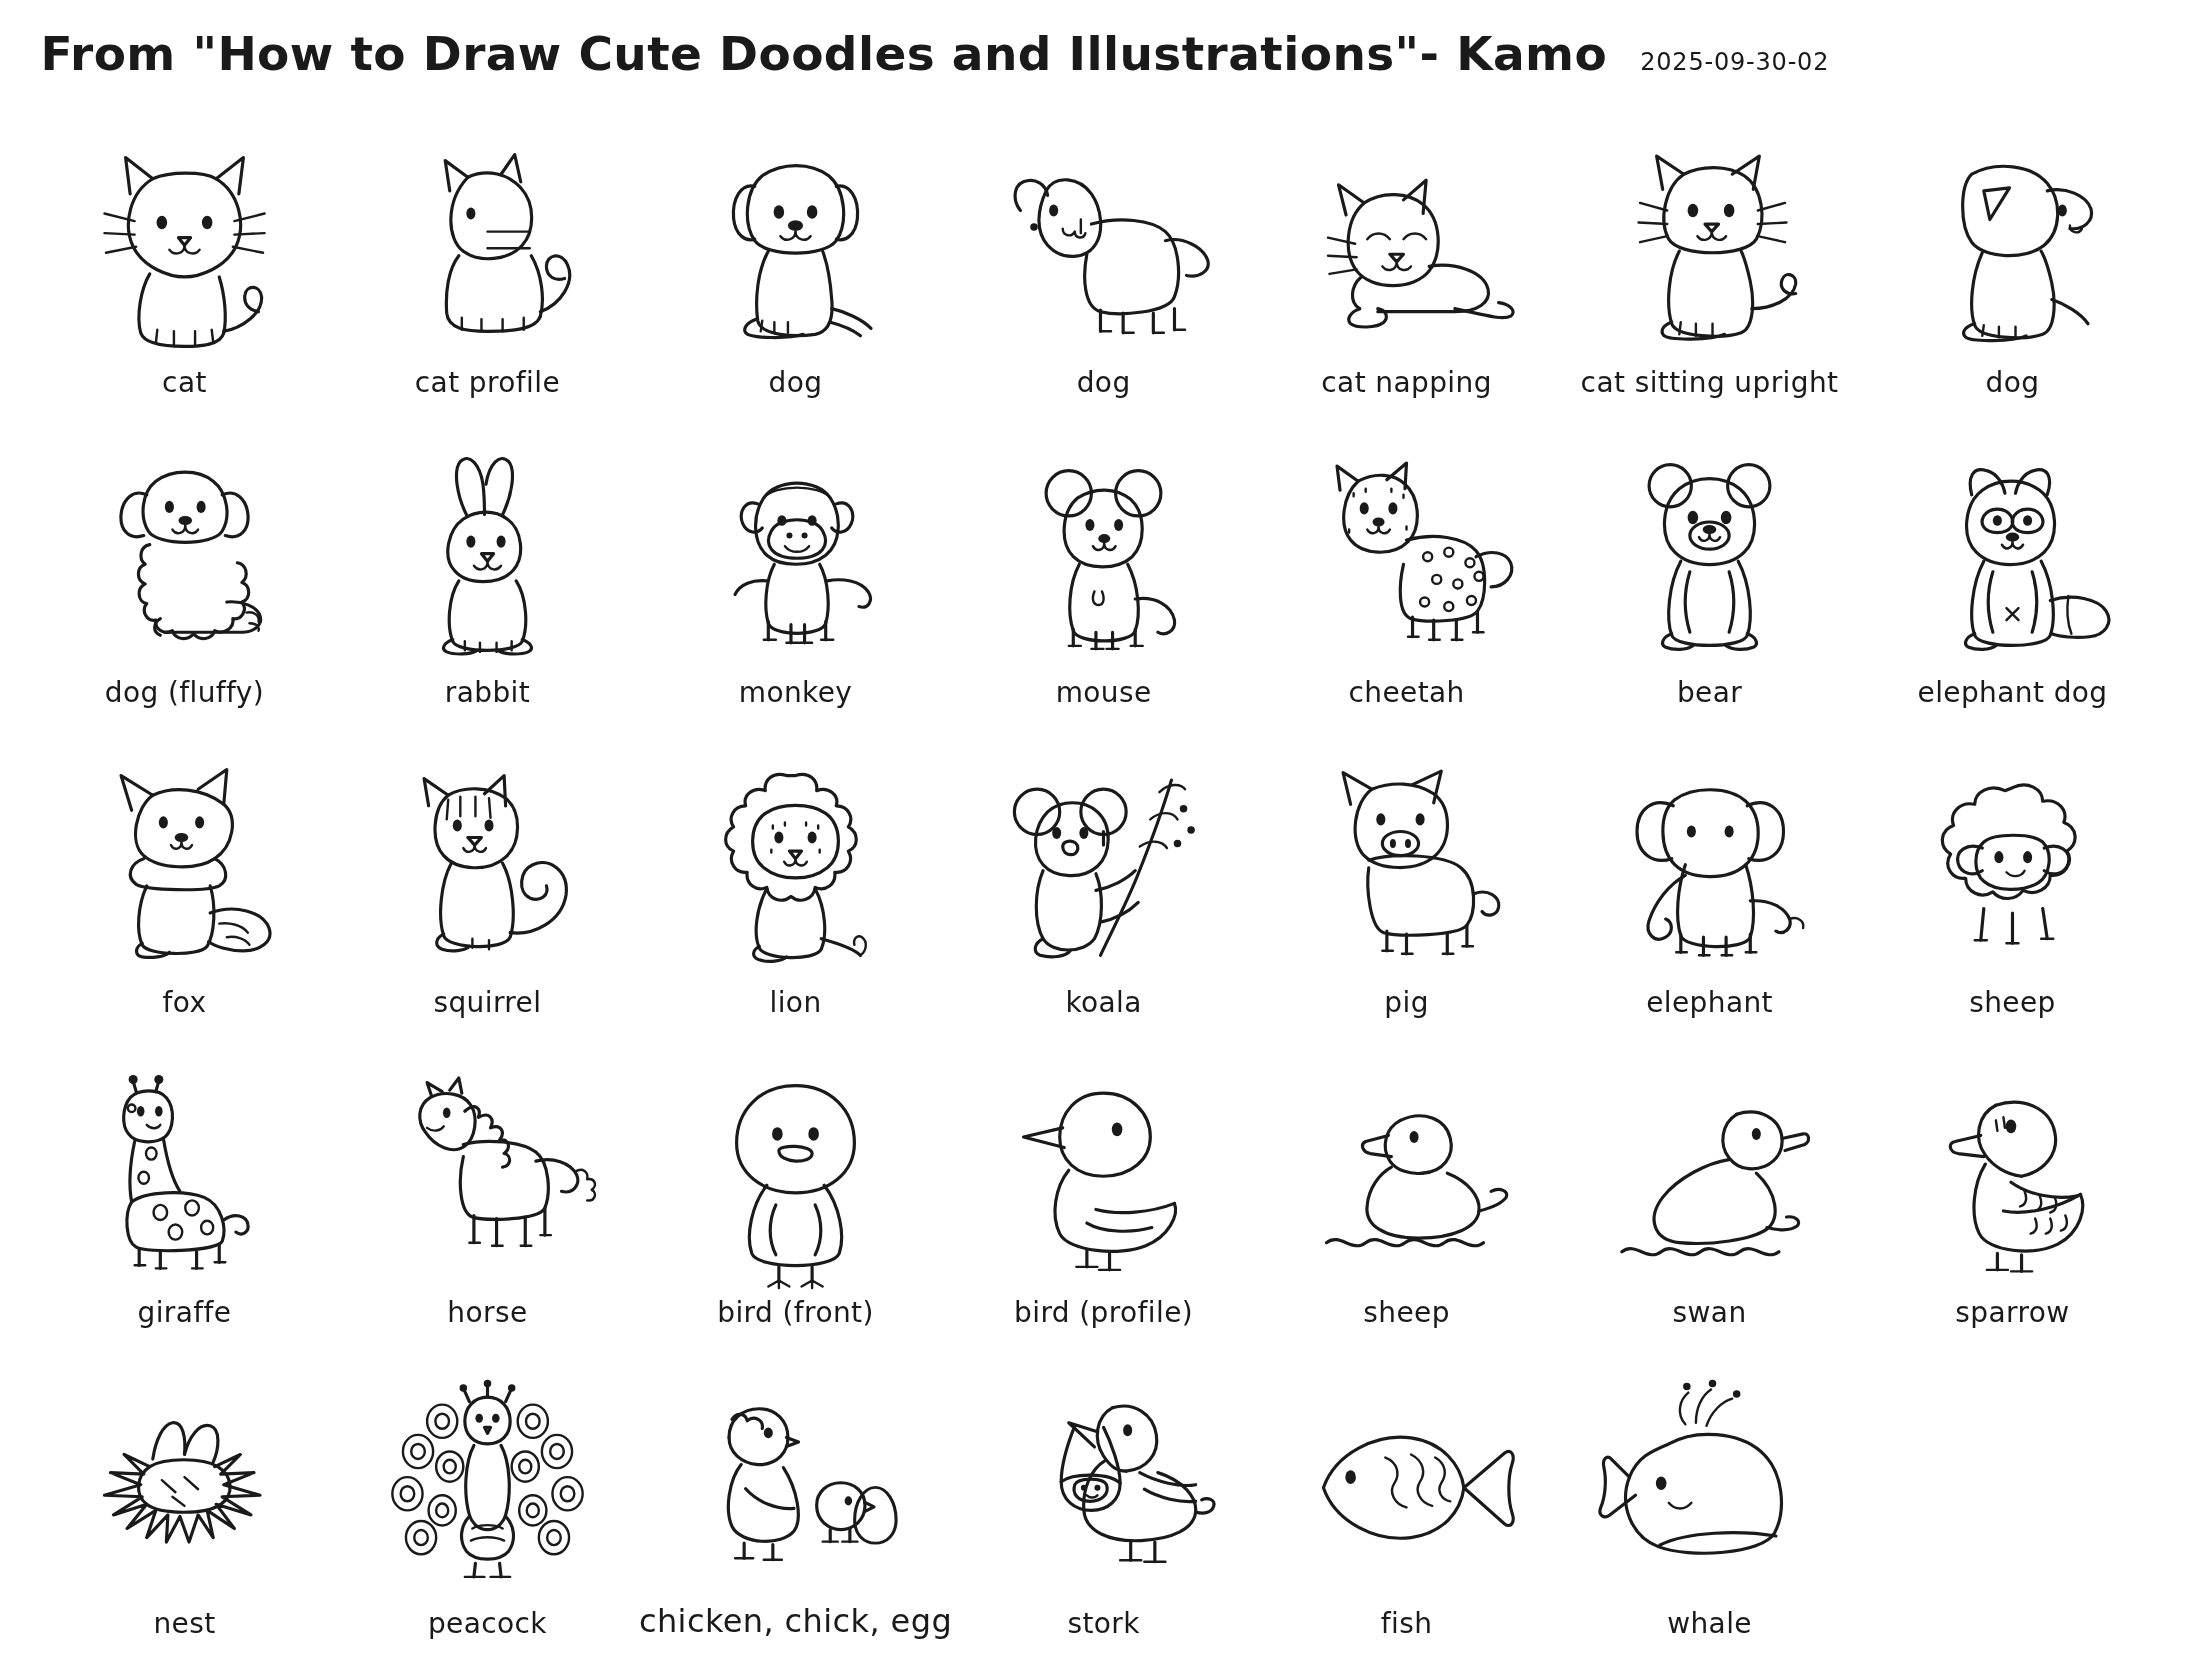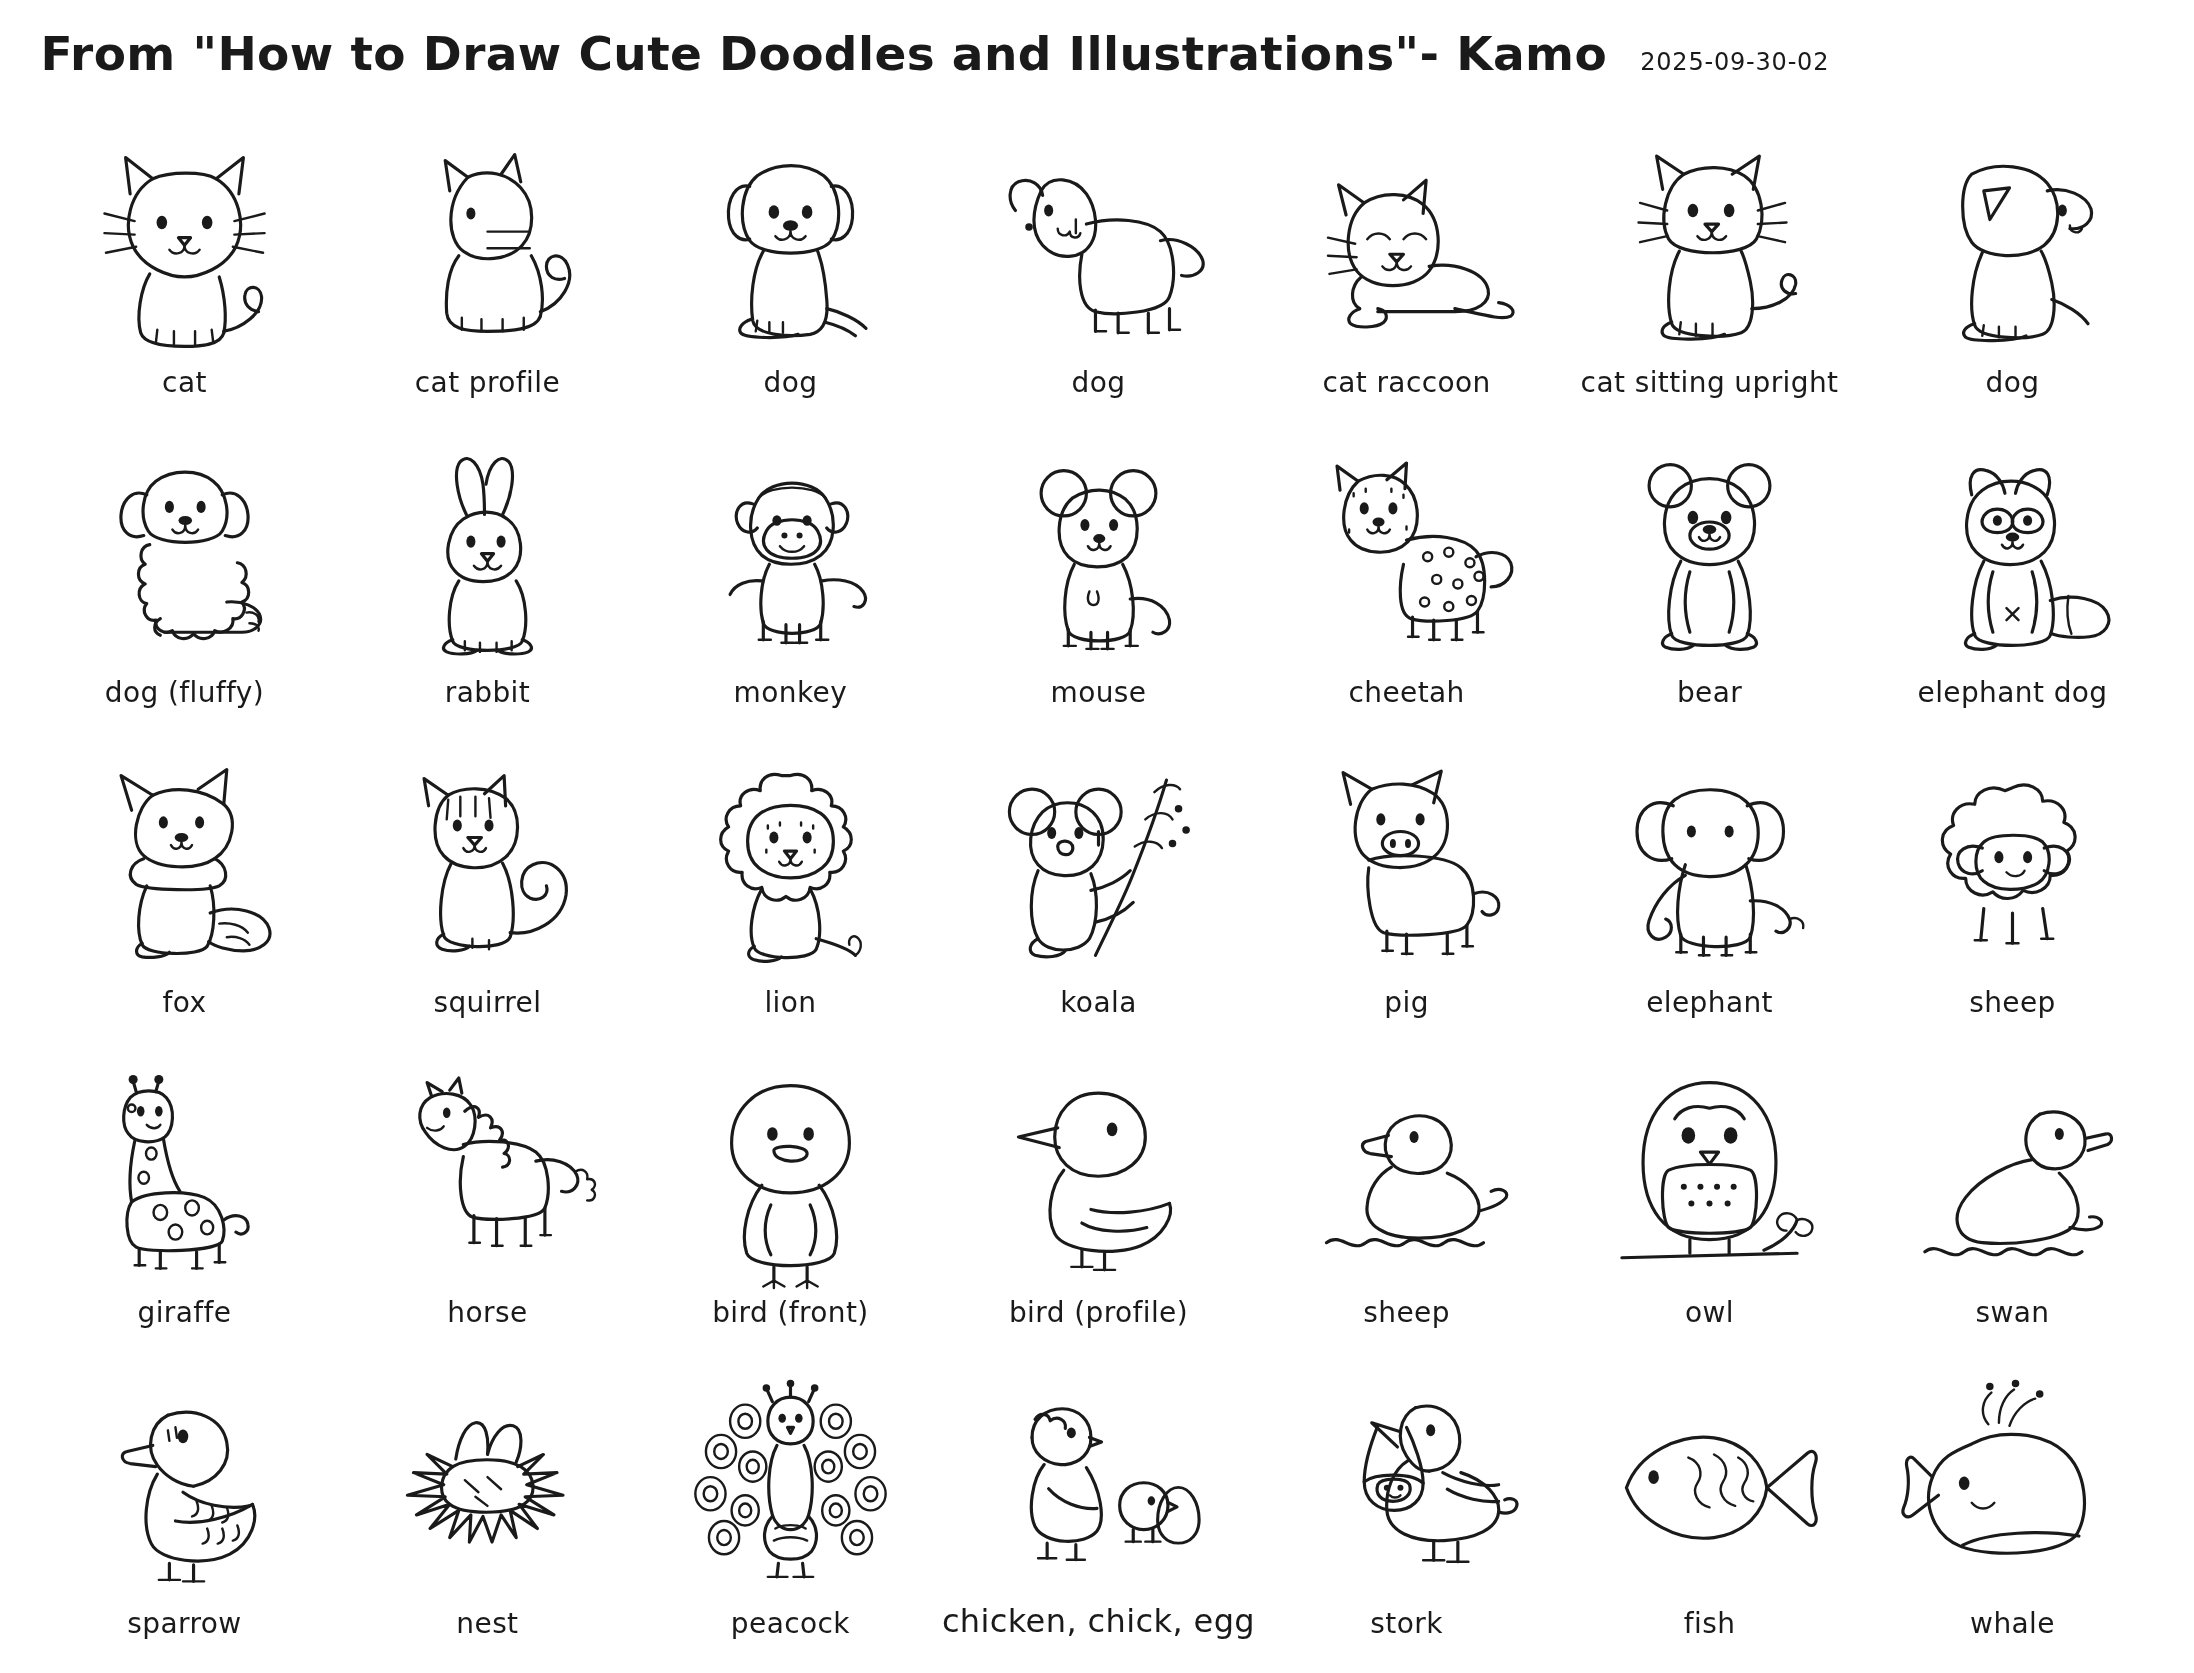--- a/index.html
+++ b/index.html
@@ -136,21 +136,21 @@
           <path class="t" d="M98 130 C106 120 120 120 128 130 M146 130 C154 120 168 120 176 130"></path>
           <path class="s" d="M128 150 L146 150 L137 160 Z"></path>
           <path class="t" d="M137 160 C137 172 124 174 118 166 M137 160 C137 172 150 174 156 166"></path>
           <path class="t" d="M46 128 L82 136 M46 152 L84 154 M48 176 L84 170"></path>
           <path class="s" d="M180 166 C212 160 252 172 258 196 C262 214 244 226 214 226 L112 226"></path>
           <path class="s" d="M90 180 C76 192 74 214 88 222"></path>
           <path class="s" d="M88 222 C76 226 70 236 76 242 C84 248 110 248 120 240 C126 234 124 224 112 222"></path>
           <path class="s" d="M214 222 C244 228 276 238 288 232 C296 226 288 216 272 214"></path>
         </svg>
       </div>
-      <div class="caption">cat raccoon</div>
+      <div class="caption">cat napping</div>
     </div>
 
     <div class="cell">
       <div class="art">
         <svg viewBox="0 0 300 290" width="227" height="219">
           <path class="s" d="M88 64 L80 20 L116 44 M180 44 L216 20 L208 64"></path>
           <path class="s" d="M116 44 C140 32 174 32 196 46 C220 62 226 104 212 130 C198 154 110 154 96 130 C82 104 92 60 116 44 Z"></path>
           <ellipse class="f" cx="128" cy="92" rx="7" ry="9"></ellipse>
           <ellipse class="f" cx="176" cy="92" rx="7" ry="9"></ellipse>
           <path class="s" d="M144 110 L162 110 L153 120 Z"></path>
@@ -539,38 +539,20 @@
           <ellipse class="f" cx="160" cy="86" rx="6" ry="8"></ellipse>
           <path class="s" d="M126 84 L96 92 C88 96 92 106 102 108 L130 112"></path>
           <path class="s" d="M130 126 C112 136 100 156 98 176 C94 204 122 220 166 220 C212 220 244 206 246 184 C248 164 230 144 204 134"></path>
           <path class="s" d="M246 184 C262 180 276 174 282 166 C286 158 274 152 262 158"></path>
           <path class="s" d="M44 226 C62 212 78 240 96 226 C114 212 130 240 148 226 C166 212 182 240 200 226 C218 212 234 240 252 226"></path>
         </svg>
       </div>
       <div class="caption">sheep</div>
     </div>
 
-    <div class="cell">
-      <div class="art">
-        <svg viewBox="0 0 300 290" width="227" height="219">
-          <path class="s" d="M150 14 C204 14 238 56 238 120 C238 180 210 222 150 222 C90 222 62 180 62 120 C62 56 96 14 150 14 Z"></path>
-          <path class="s" d="M104 62 C112 48 130 42 150 48 C170 42 188 48 196 62"></path>
-          <ellipse class="f" cx="122" cy="84" rx="9" ry="11"></ellipse>
-          <ellipse class="f" cx="178" cy="84" rx="9" ry="11"></ellipse>
-          <path class="s" d="M138 106 L162 106 L150 122 Z"></path>
-          <path class="s" d="M96 130 C118 120 182 120 204 130 C216 136 214 196 204 206 C192 216 108 216 96 206 C86 196 84 136 96 130 Z"></path>
-          <path class="f" d="M116 152 m-4 0 a4 4 0 1 0 8 0 a4 4 0 1 0 -8 0 M138 152 m-4 0 a4 4 0 1 0 8 0 a4 4 0 1 0 -8 0 M160 152 m-4 0 a4 4 0 1 0 8 0 a4 4 0 1 0 -8 0 M182 152 m-4 0 a4 4 0 1 0 8 0 a4 4 0 1 0 -8 0 M126 174 m-4 0 a4 4 0 1 0 8 0 a4 4 0 1 0 -8 0 M150 174 m-4 0 a4 4 0 1 0 8 0 a4 4 0 1 0 -8 0 M174 174 m-4 0 a4 4 0 1 0 8 0 a4 4 0 1 0 -8 0"></path>
-          <path class="s" d="M124 222 L124 240 M176 222 L176 240"></path>
-          <path class="s" d="M34 246 L266 240"></path>
-          <path class="s" d="M222 236 C246 226 262 210 266 196"></path>
-          <path class="t" d="M266 196 C276 192 288 198 286 208 C284 218 270 220 264 212 M266 196 C262 186 248 184 242 192 C236 200 242 210 252 210"></path>
-        </svg>
-      </div>
-      <div class="caption">owl</div>
-    </div>
 
     <div class="cell">
       <div class="art">
         <svg viewBox="0 0 300 290" width="227" height="219">
           <path class="s" d="M186 56 C216 46 244 62 246 88 C248 112 228 130 202 128"></path>
           <path class="s" d="M186 56 C166 68 162 96 176 114 C184 124 192 128 202 128"></path>
           <ellipse class="f" cx="212" cy="82" rx="6" ry="8"></ellipse>
           <path class="s" d="M246 88 L274 82 C282 80 284 92 276 96 L250 104"></path>
           <path class="s" d="M176 116 C148 120 108 140 88 166 C68 192 74 222 110 226 C152 230 206 222 226 208 C244 194 240 160 212 134"></path>
           <path class="s" d="M226 206 C242 210 258 210 266 204 C272 198 264 190 252 192"></path>

